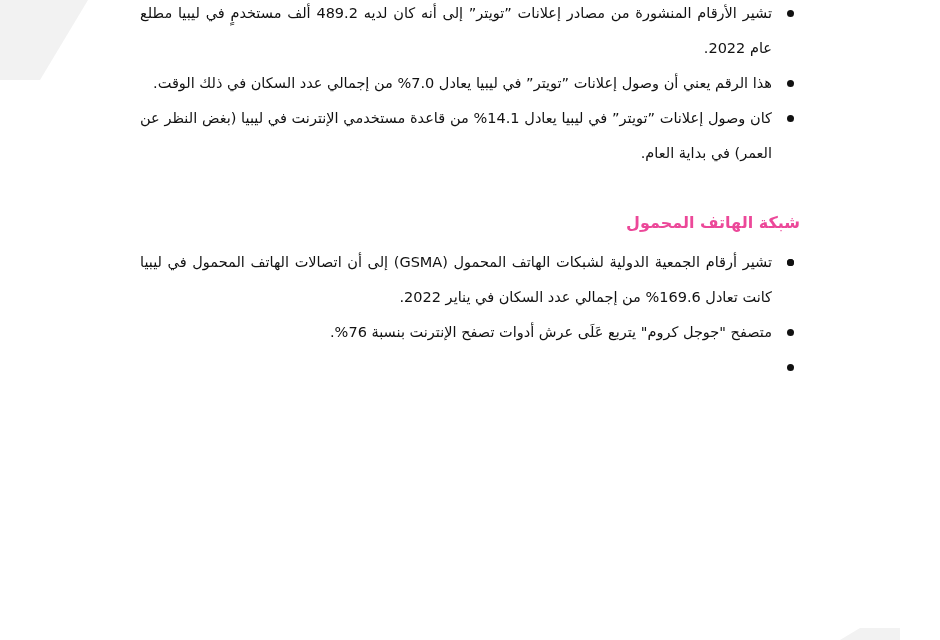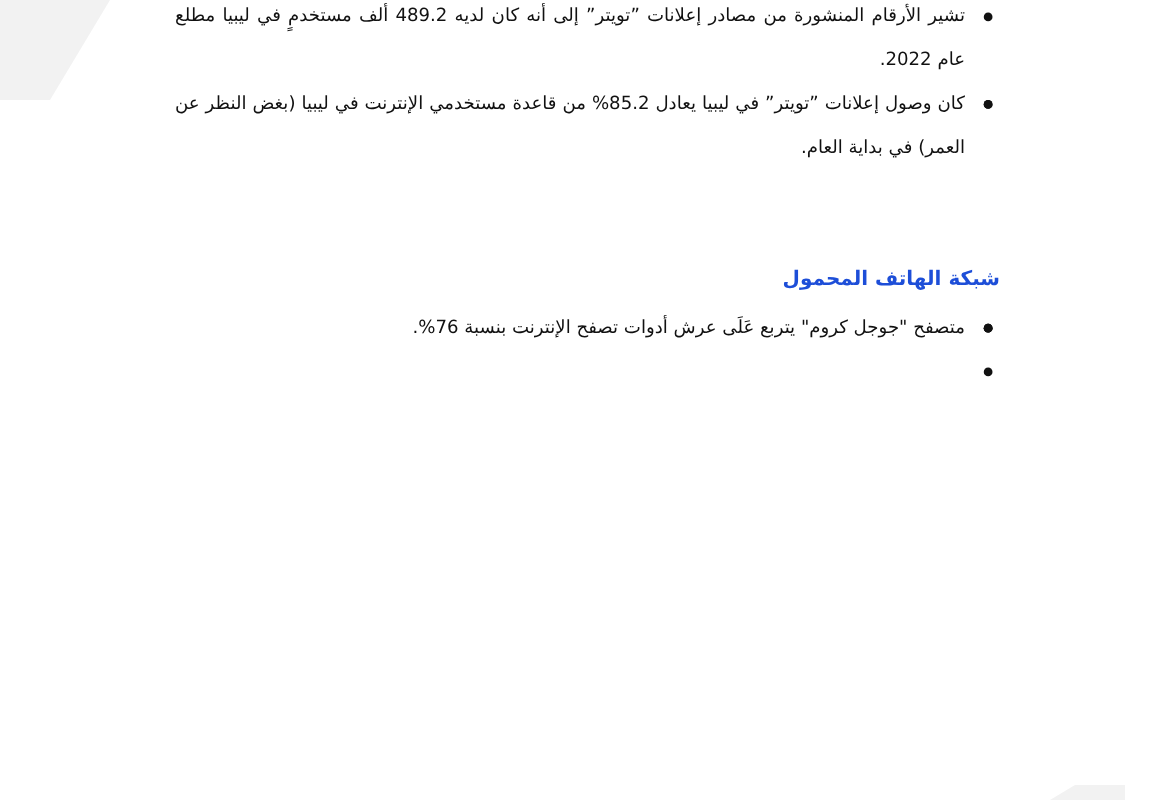--- a/index.html
+++ b/index.html
@@ -69,21 +69,21 @@
       top: -4px;
       left: 0;
       right: 0;
     }
     .section-heading {
       position: absolute;
       top: 208px;
       right: 0;
       font-size: 16px;
       font-weight: bold;
-      color: #1d4ed8;
+      color: #ec4899;
       line-height: 30px;
     }
     .section-mobile {
       position: absolute;
       top: 245px;
       left: 0;
       right: 0;
     }
   </style>
 </head>
@@ -95,37 +95,39 @@
 <div class="content">
 
   <div class="section-twitter">
     <ul class="bullets">
       <li>
         <span class="bullet"></span>
         <span>تشير الأرقام المنشورة من مصادر إعلانات ”تويتر” إلى أنه كان لديه 489.2 ألف مستخدمٍ في ليبيا مطلع عام 2022.</span>
       </li>
       <li>
         <span class="bullet"></span>
+        <span>هذا الرقم يعني أن وصول إعلانات ”تويتر” في ليبيا يعادل 7.0% من إجمالي عدد السكان في ذلك الوقت.</span>
       </li>
       <li>
         <span class="bullet"></span>
-        <span>كان وصول إعلانات ”تويتر” في ليبيا يعادل 85.2% من قاعدة مستخدمي الإنترنت في ليبيا (بغض النظر عن العمر) في بداية العام.</span>
+        <span>كان وصول إعلانات ”تويتر” في ليبيا يعادل 14.1% من قاعدة مستخدمي الإنترنت في ليبيا (بغض النظر عن العمر) في بداية العام.</span>
       </li>
     </ul>
   </div>
 
   <div class="section-heading">شبكة الهاتف المحمول</div>
 
   <div class="section-mobile">
     <ul class="bullets">
       <li>
         <span class="bullet"></span>
       </li>
       <li>
         <span class="bullet"></span>
+        <span>تشير أرقام الجمعية الدولية لشبكات الهاتف المحمول (GSMA) إلى أن اتصالات الهاتف المحمول في ليبيا كانت تعادل 169.6% من إجمالي عدد السكان في يناير 2022.</span>
       </li>
       <li>
         <span class="bullet"></span>
         <span>متصفح "جوجل كروم" يتربع عَلَى عرش أدوات تصفح الإنترنت بنسبة 76%.</span>
       </li>
       <li>
         <span class="bullet"></span>
       </li>
     </ul>
   </div>

